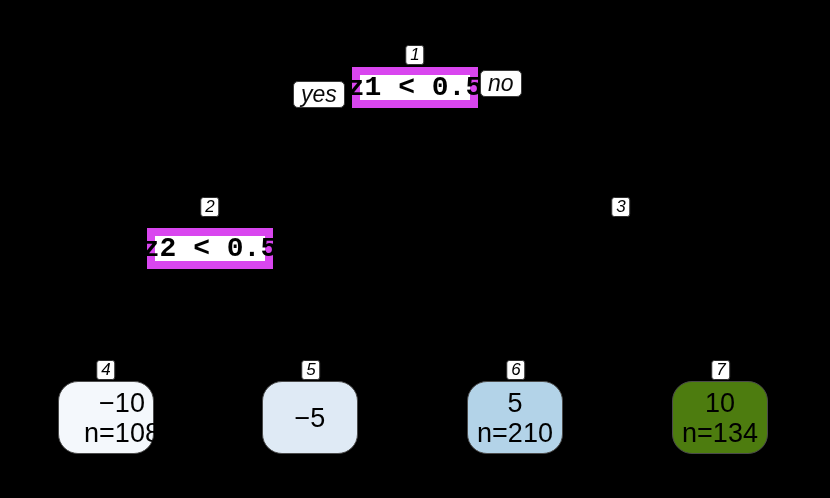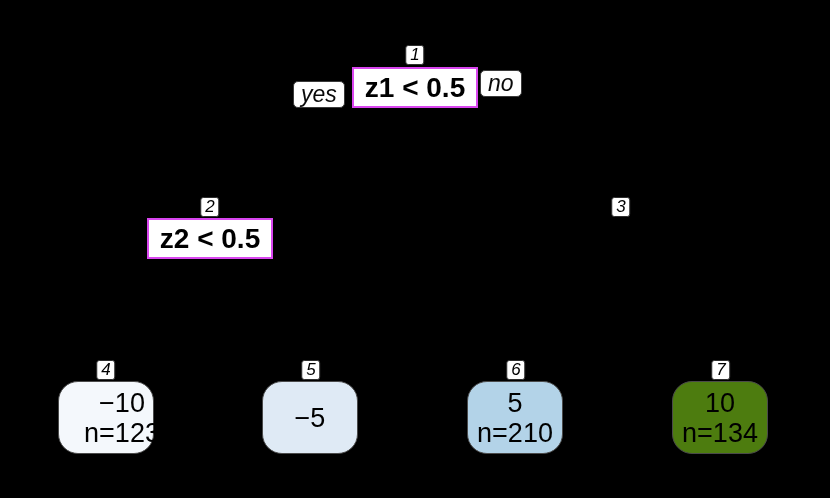--- a/index.html
+++ b/index.html
@@ -20,33 +20,34 @@
     left: 0; top: 0;
     width: 830px; height: 498px;
     z-index: 0;
   }
   
   .split-box {
     position: absolute;
     width: 126px;
     height: 41px;
     background: #ffffff;
-    border: 2px solid #d946ef;
+    border: 8px solid #d946ef;
     box-sizing: border-box;
     display: flex;
     align-items: center;
     justify-content: center;
     font-weight: bold;
     font-size: 28px;
     color: #000000;
     z-index: 2;
     white-space: nowrap;
+    font-family: Liberation Mono, monospace;
   }
   .split-1 { left: 352px; top: 67px; }
-  .split-2 { left: 147px; top: 218px; }
+  .split-2 { left: 147px; top: 228px; }
   .split-3 { left: 558px; top: 218px; }
 
   
   .num-badge {
     position: absolute;
     transform: translateX(-50%);
     height: 20px;
     min-width: 13px;
     padding: 0 4px;
     background: #ffffff;
@@ -135,21 +136,21 @@
   <div class="num-badge nb-7">7</div>
 
   <div class="split-box split-1">z1 &lt; 0.5</div>
   <div class="split-box split-2">z2 &lt; 0.5</div>
 
   <div class="edge-badge edge-yes">yes</div>
   <div class="edge-badge edge-no">no</div>
 
   <div class="leaf-box leaf-4" style="background-color: rgb(244, 248, 252); padding-left: 32px;">
     <div>−10</div>
-    <div>n=123</div>
+    <div>n=108</div>
   </div>
   <div class="leaf-box leaf-5" style="background-color: rgb(223, 234, 245);">
     <div>−5</div>
   </div>
   <div class="leaf-box leaf-6" style="background-color: rgb(179, 211, 232);">
     <div>5</div>
     <div>n=210</div>
   </div>
   <div class="leaf-box leaf-7" style="background-color: #4d7c0f;">
     <div>10</div>

